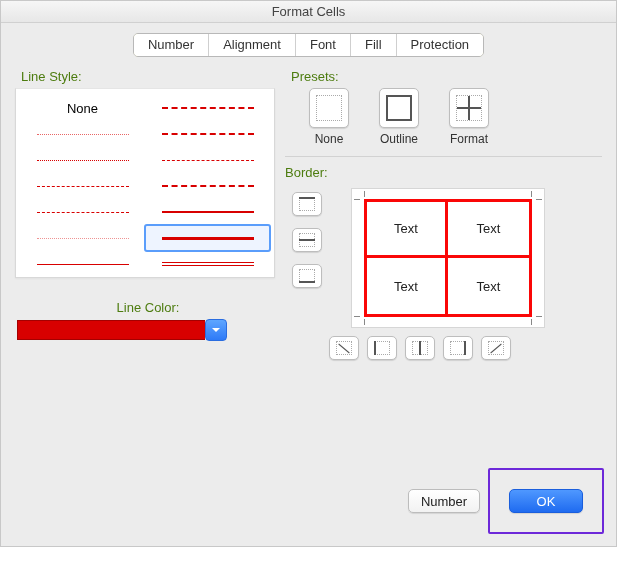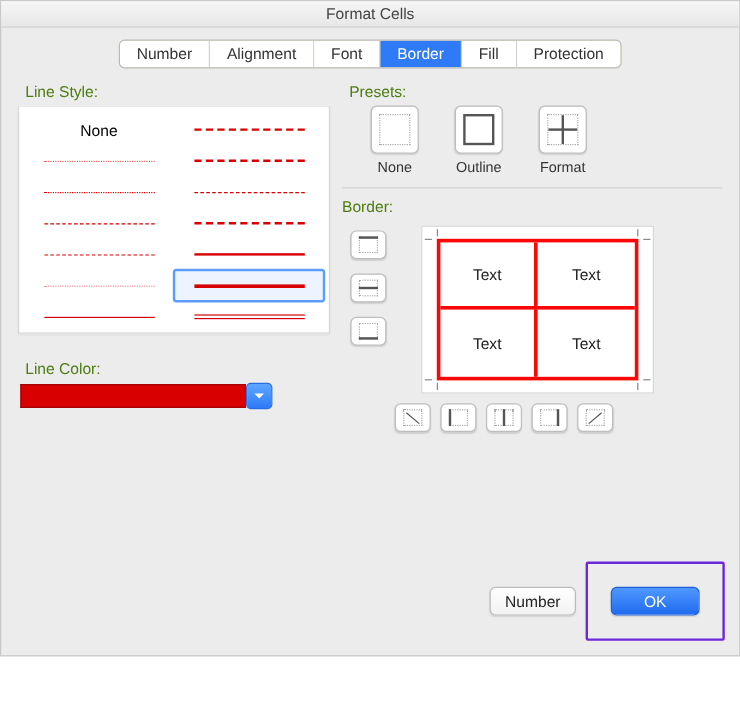--- a/index.html
+++ b/index.html
@@ -100,21 +100,21 @@
   .ls-thick      { border-top: 3px solid #d80000; }
   .ls-double     { border-top: 4px double #d80000; height:4px; }
   .ls-dashdot    { border-top: 2px dashed #d80000; }
   .ls-finedot    { border-top: 1px dotted rgba(216,0,0,0.6); }
   .style-cell.selected {
     border: 2px solid #5a9dfb;
     border-radius: 3px;
     background: #eef4ff;
     margin: -1px;
   }
-  .color-label { margin-top: 22px; }
+  .color-label { margin-top: 22px; text-align: center; }
   .color-row { display:flex; align-items:center; margin-left:2px; gap:0; }
   .color-swatch {
     width: 188px; height: 20px; background: #d80000;
     border: 1px solid #a40000; border-right:none;
   }
   .color-dd {
     width: 22px; height: 22px;
     background: linear-gradient(#5ea6ff,#2e7af7);
     border: 1px solid #2a6de0;
     border-radius: 4px;
@@ -209,21 +209,20 @@
 
 <div class="window">
 
   <div class="titlebar">Format Cells</div>
 
   <div class="tabs">
     <div class="segmented">
       <div class="seg">Number</div>
       <div class="seg">Alignment</div>
       <div class="seg">Font</div>
-      <div class="seg active">Border</div>
       <div class="seg">Fill</div>
       <div class="seg">Protection</div>
     </div>
   </div>
 
   <div class="content">
 
     <div class="leftcol">
       <div class="section-label">Line Style:</div>
 

